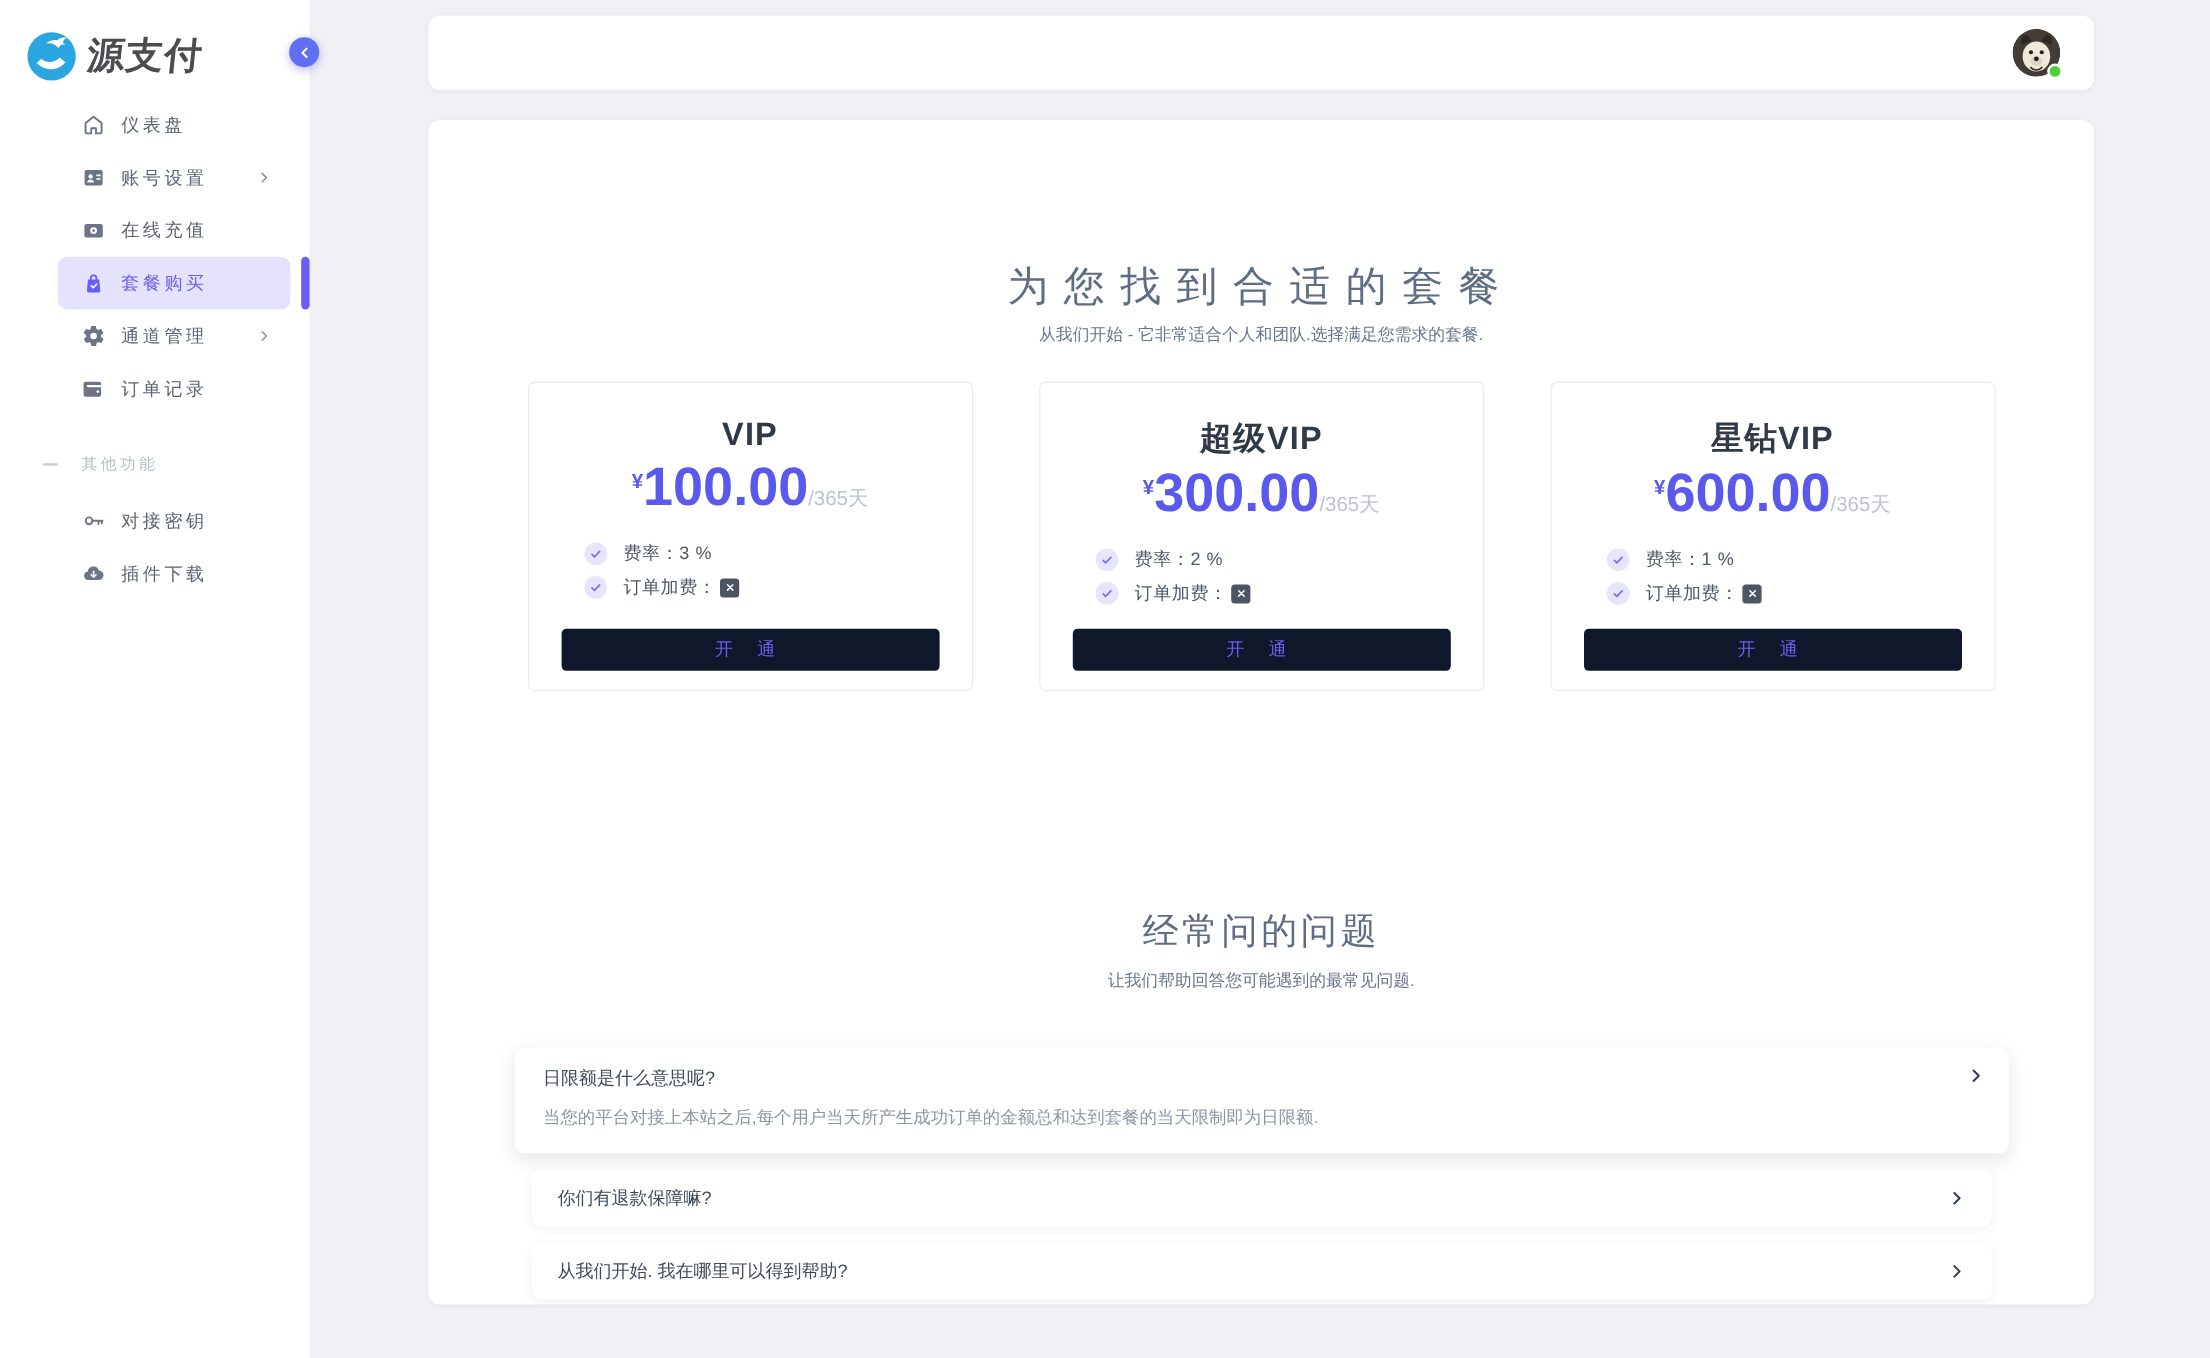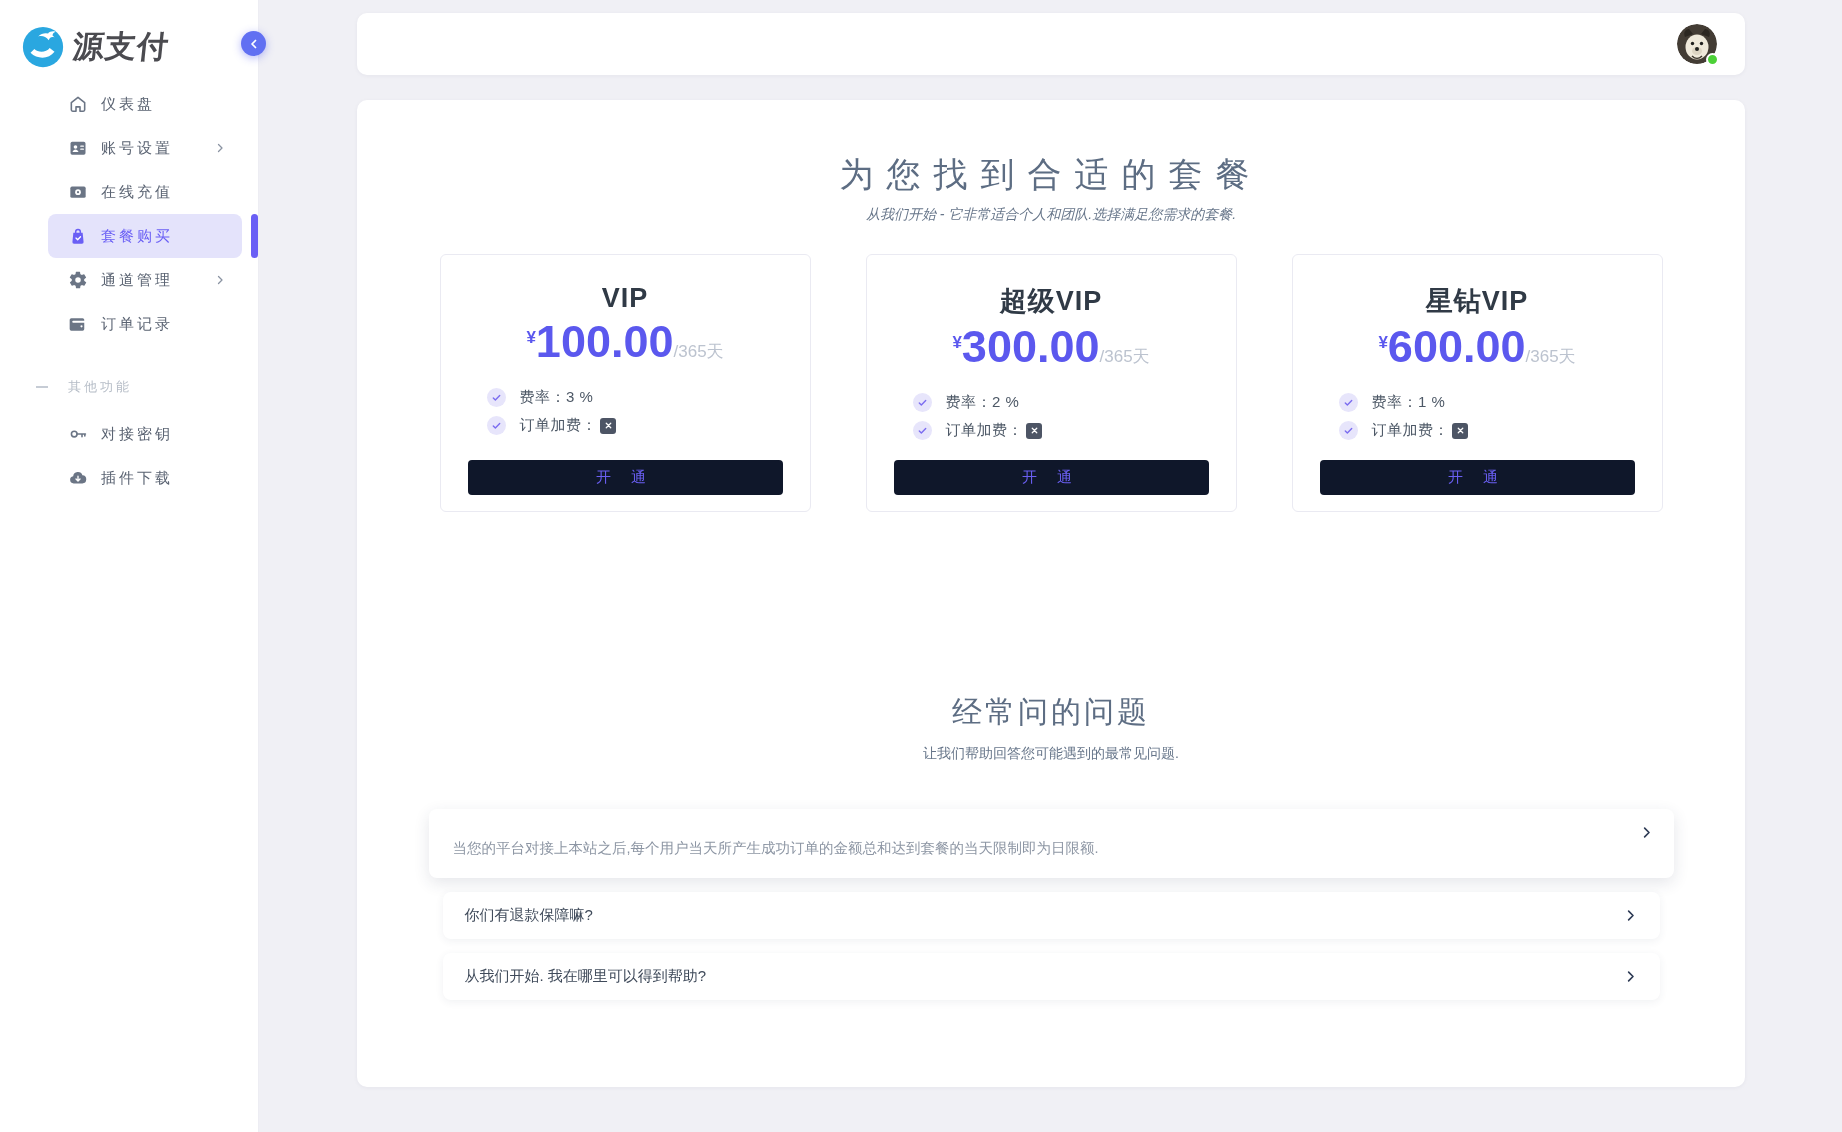--- a/index.html
+++ b/index.html
@@ -66,24 +66,24 @@
     background:#4cd137; border:2px solid #fff; border-radius:50%;
   }
 
   
   .main-panel {
     position:absolute; left:357px; top:100px; width:1388px; height:987px;
     background:#fff; border-radius:10px; box-shadow:0 1px 4px rgba(30,34,70,.05);
     overflow:hidden;
   }
   .pricing-title {
-    padding-top:52px; text-align:center; font-size:34px; font-weight:400;
+    padding-top:116px; text-align:center; font-size:34px; font-weight:400;
     color:#5d6d83; letter-spacing:13px;
   }
-  .pricing-subtitle { margin-top:8px; text-align:center; font-size:14px; color:#67768a;font-style:italic; }
+  .pricing-subtitle { margin-top:8px; text-align:center; font-size:14px; color:#67768a; }
 
   .plans { margin-top:30px; display:flex; justify-content:center; gap:55px; }
   .plan {
     width:371px; height:258px; background:#fff; border:1px solid #eaeaf2;
     border-radius:6px; position:relative;
   }
   .plan-name { margin-top:28px; text-align:center; font-size:27px; font-weight:700; color:#303a46; letter-spacing:1px; }
   .price-row { margin-top:2px; text-align:center; white-space:nowrap; }
   .cur { display:inline-block; transform:translateY(-14px); font-size:17px; font-weight:700; color:#5b58ee; }
   .amount { font-size:45px; font-weight:700; color:#5b58ee; }
@@ -365,20 +365,21 @@
         </div>
         <button class="open-btn">开 通</button>
       </div>
     </div>
 
   <h2 class="faq-title">经常问的问题</h2>
   <p class="faq-subtitle">让我们帮助回答您可能遇到的最常见问题.</p>
 
   <div class="faq-list" id="faq">
       <div class="faq-item expanded">
+        <div class="faq-q">日限额是什么意思呢?</div>
         <div class="faq-a">当您的平台对接上本站之后,每个用户当天所产生成功订单的金额总和达到套餐的当天限制即为日限额.</div>
         <span class="icon faq-chev">
           <svg viewBox="0 0 24 24">
             <path d="m9 5 7 7-7 7" fill="none" stroke="currentColor" stroke-width="2.6" stroke-linecap="round" stroke-linejoin="round"></path>
           </svg>
         </span>
       </div>
       <div class="faq-item">
         <div class="faq-q">你们有退款保障嘛?</div>
         <span class="icon faq-chev">

